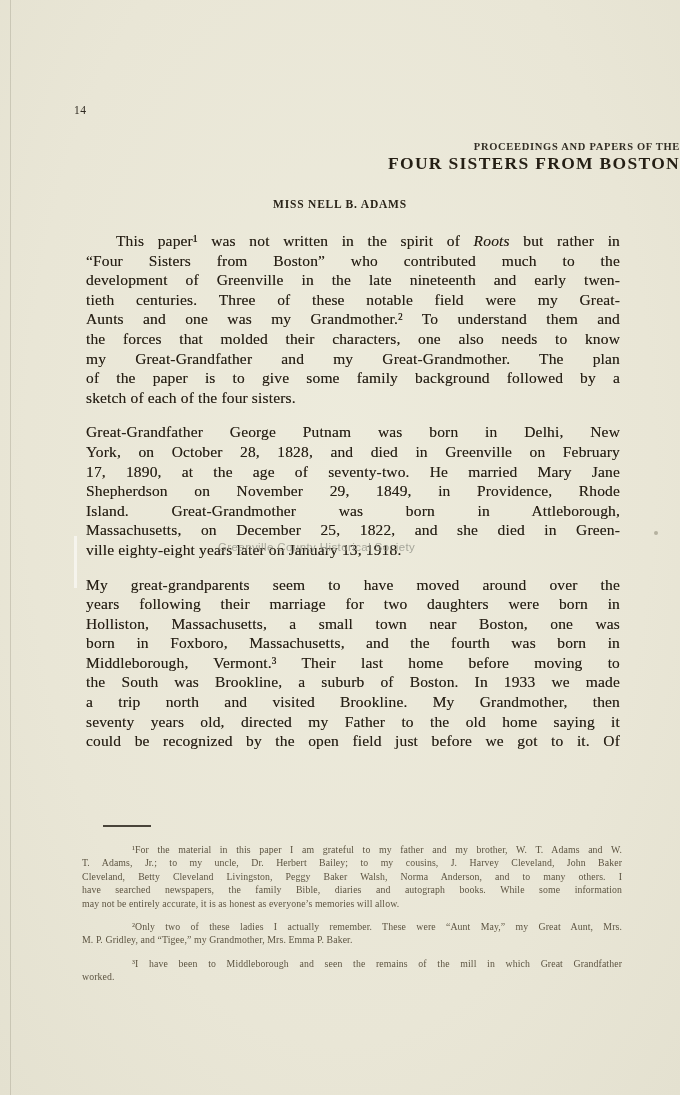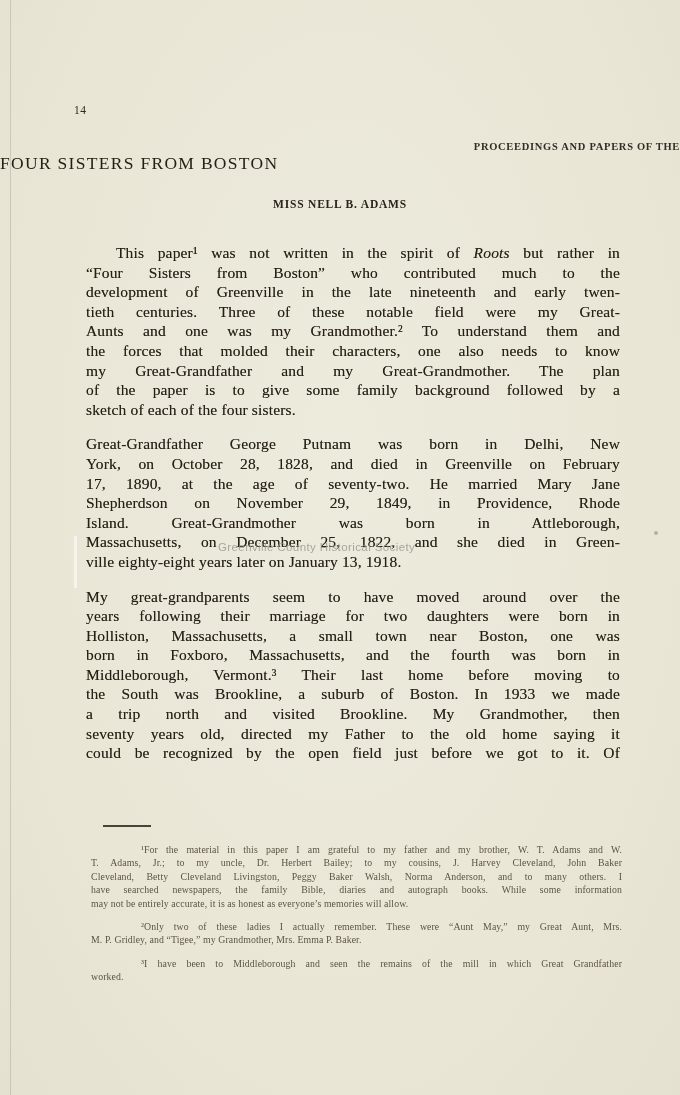--- a/index.html
+++ b/index.html
@@ -36,35 +36,35 @@
     position:absolute;left:74px;top:104px;
     font-size:11.5px;letter-spacing:.5px;color:#2e2920;
   }
   .running-header{
     position:absolute;left:0;top:105px;width:680px;
     text-align:right;font-size:10.5px;letter-spacing:.7px;
     color:#322d24;font-weight:bold;margin-top:36px;
   }
   .article-title{
     position:absolute;left:0;top:153px;width:680px;margin:0;
-    text-align:left;font-size:17.5px;letter-spacing:1.3px;
-    font-weight:normal;color:#241e14;
+    text-align:right;font-size:17.5px;letter-spacing:1.3px;
+    font-weight:bold;color:#241e14;
   }
   .byline{
     position:absolute;left:0;top:198px;width:680px;margin:0;
     text-align:center;font-size:11.5px;letter-spacing:.8px;
     font-weight:bold;color:#2a2419;
   }
   .body-text{
     position:absolute;left:86px;top:231px;width:534px;
     font-size:15.5px;line-height:19.6px;
     letter-spacing:.15px;
     text-shadow:0 0 .4px rgba(35,28,15,.55);
   }
-  .para{margin:12px 0 15px 0;}
+  .para{margin:0 0 15px 0;}
   .para:last-child{margin-bottom:0;}
   .line{
     text-align:justify;
     text-align-last:justify;
     white-space:normal;
   }
   .line.last{text-align-last:left;}
   .line.indent{text-indent:30px;}
   .watermark{
     position:absolute;left:218px;top:541px;
@@ -77,21 +77,21 @@
     position:absolute;left:103px;top:825px;width:48px;height:1.5px;
     background:#49443a;border:0;margin:0;
   }
   .footnotes{
     position:absolute;left:79px;top:843px;width:543px;
     font-size:9.8px;line-height:13.4px;
     color:var(--footnote-ink);
     letter-spacing:.1px;
     opacity:.95;
   }
-  .footnotes .para{margin:0 0 10px 12px;}
+  .footnotes .para{margin:0 0 10px 3px;}
   .footnotes .line.indent{text-indent:50px;}
 </style>
 </head>
 <body>
 
 <div class="page">
   <div class="page-edge-line"></div>
   <div class="crease"></div>
   <div class="speck"></div>
 

